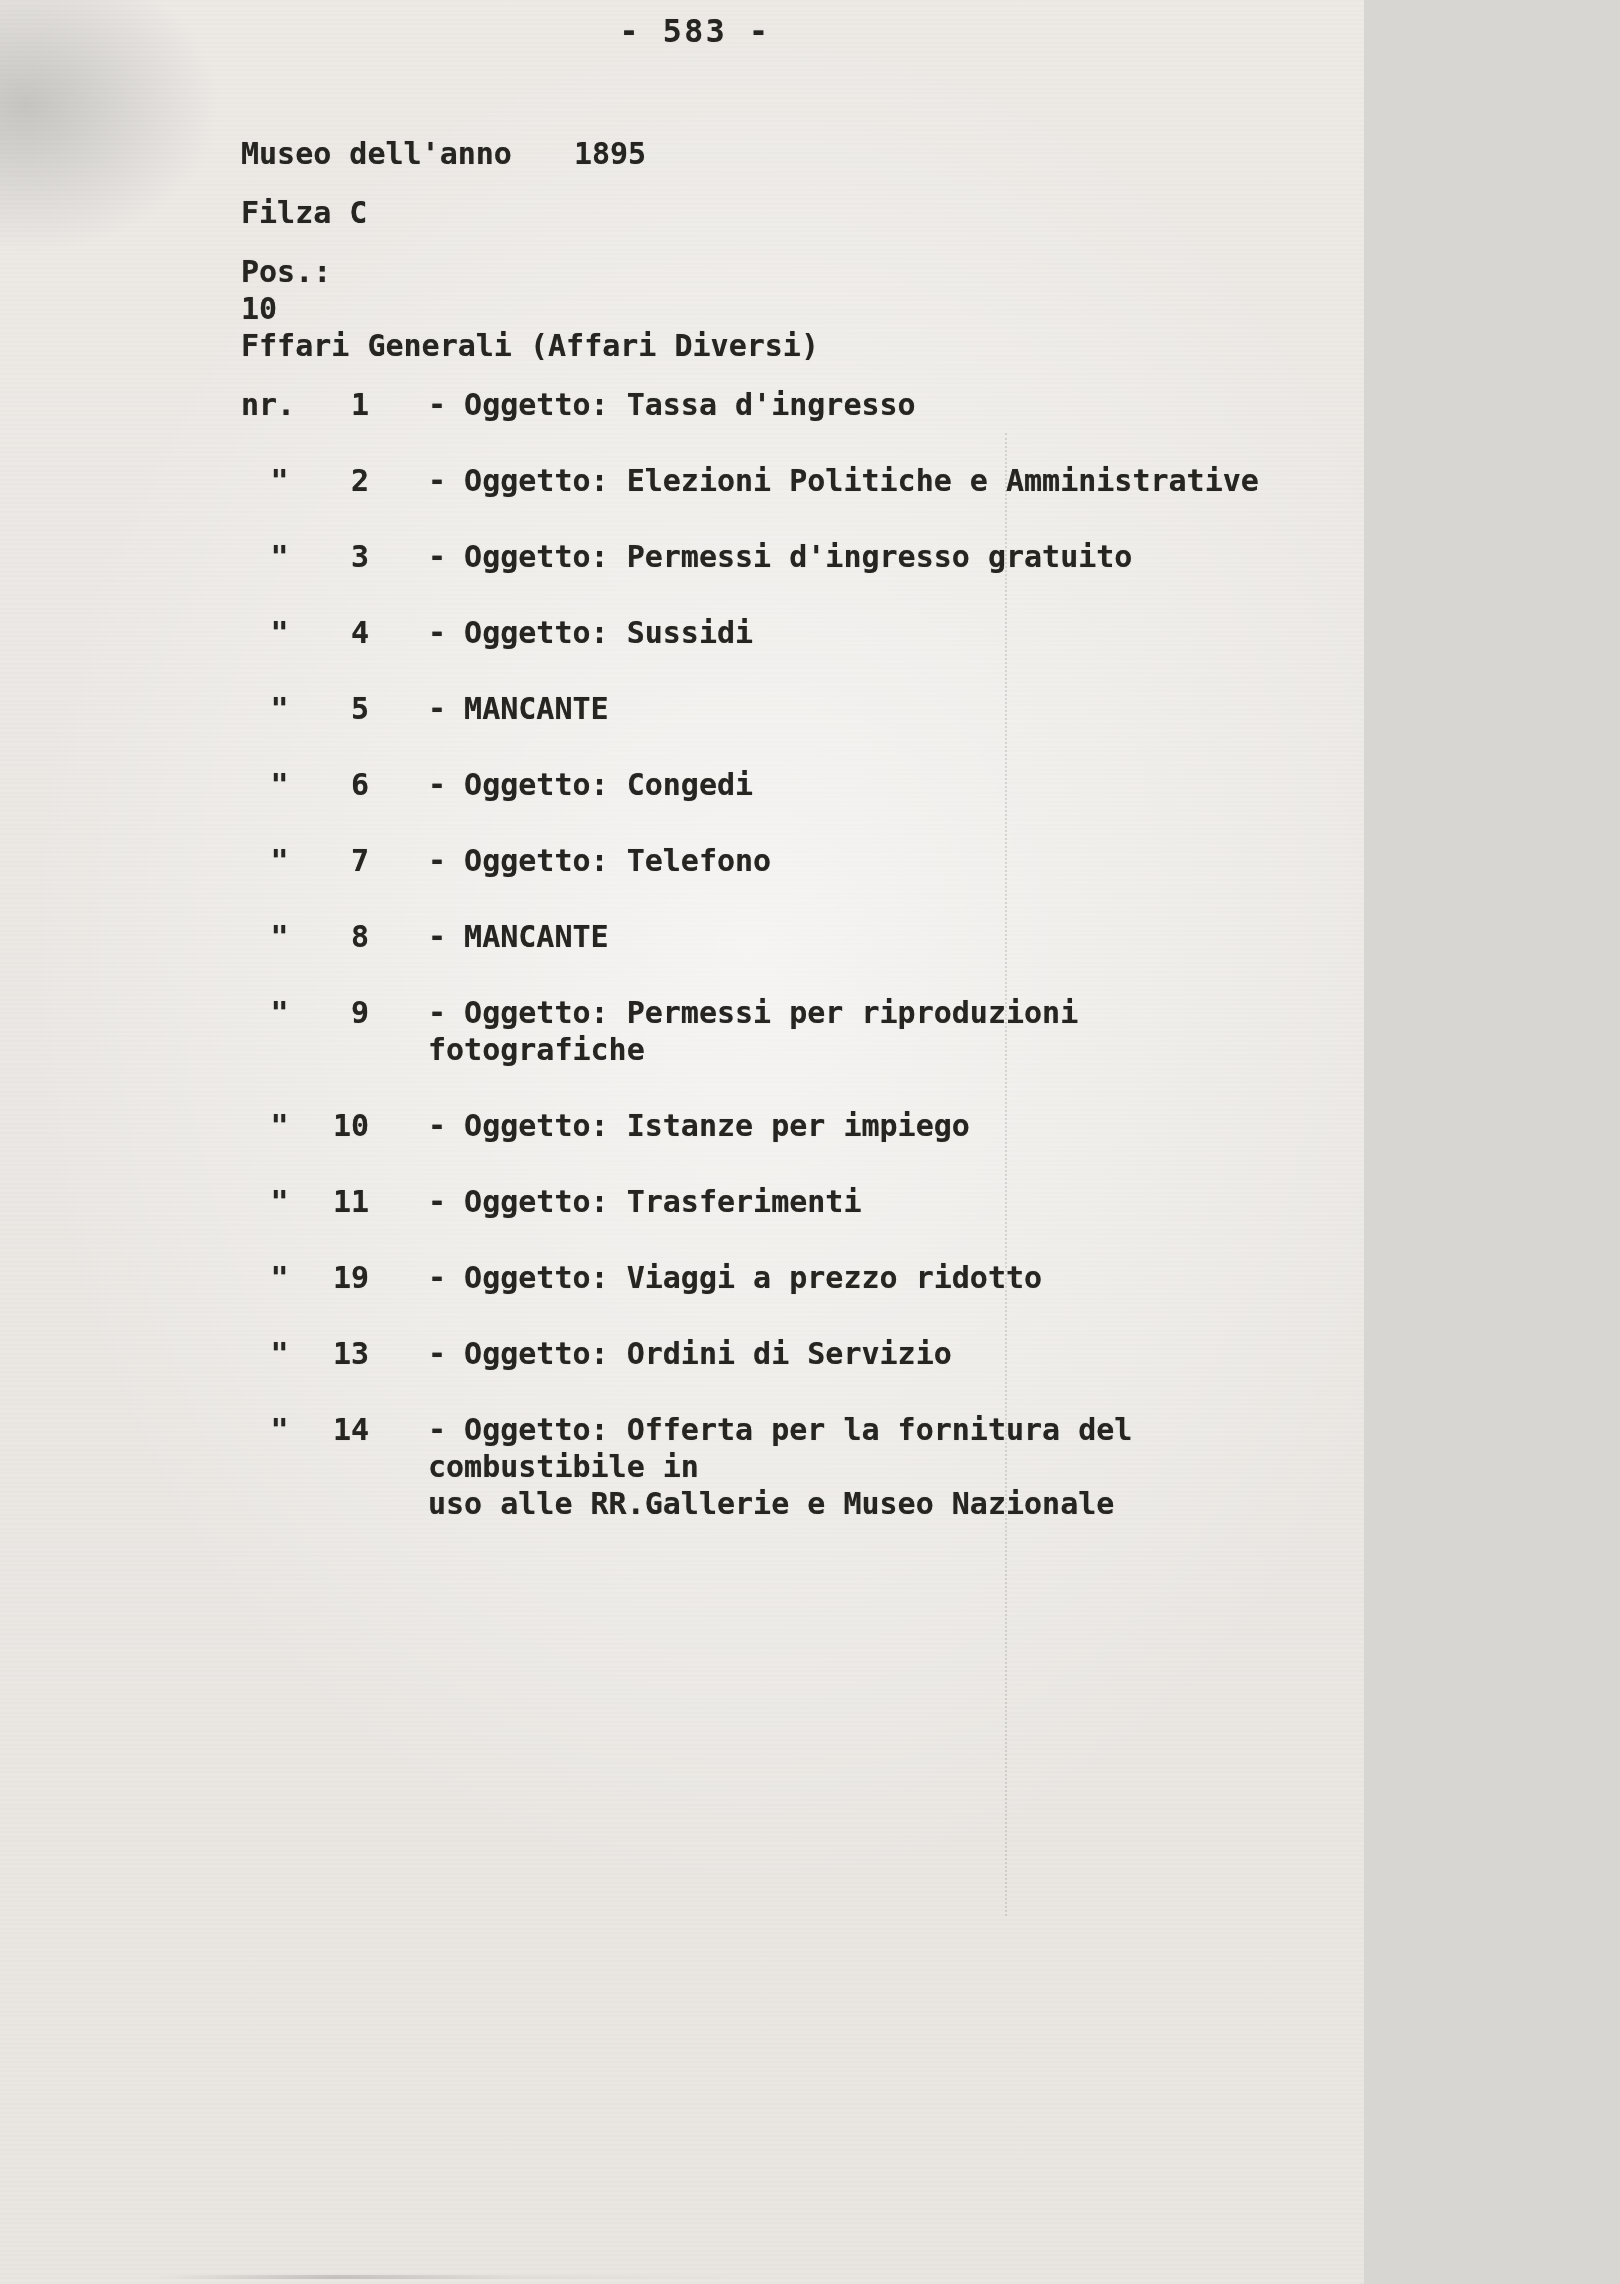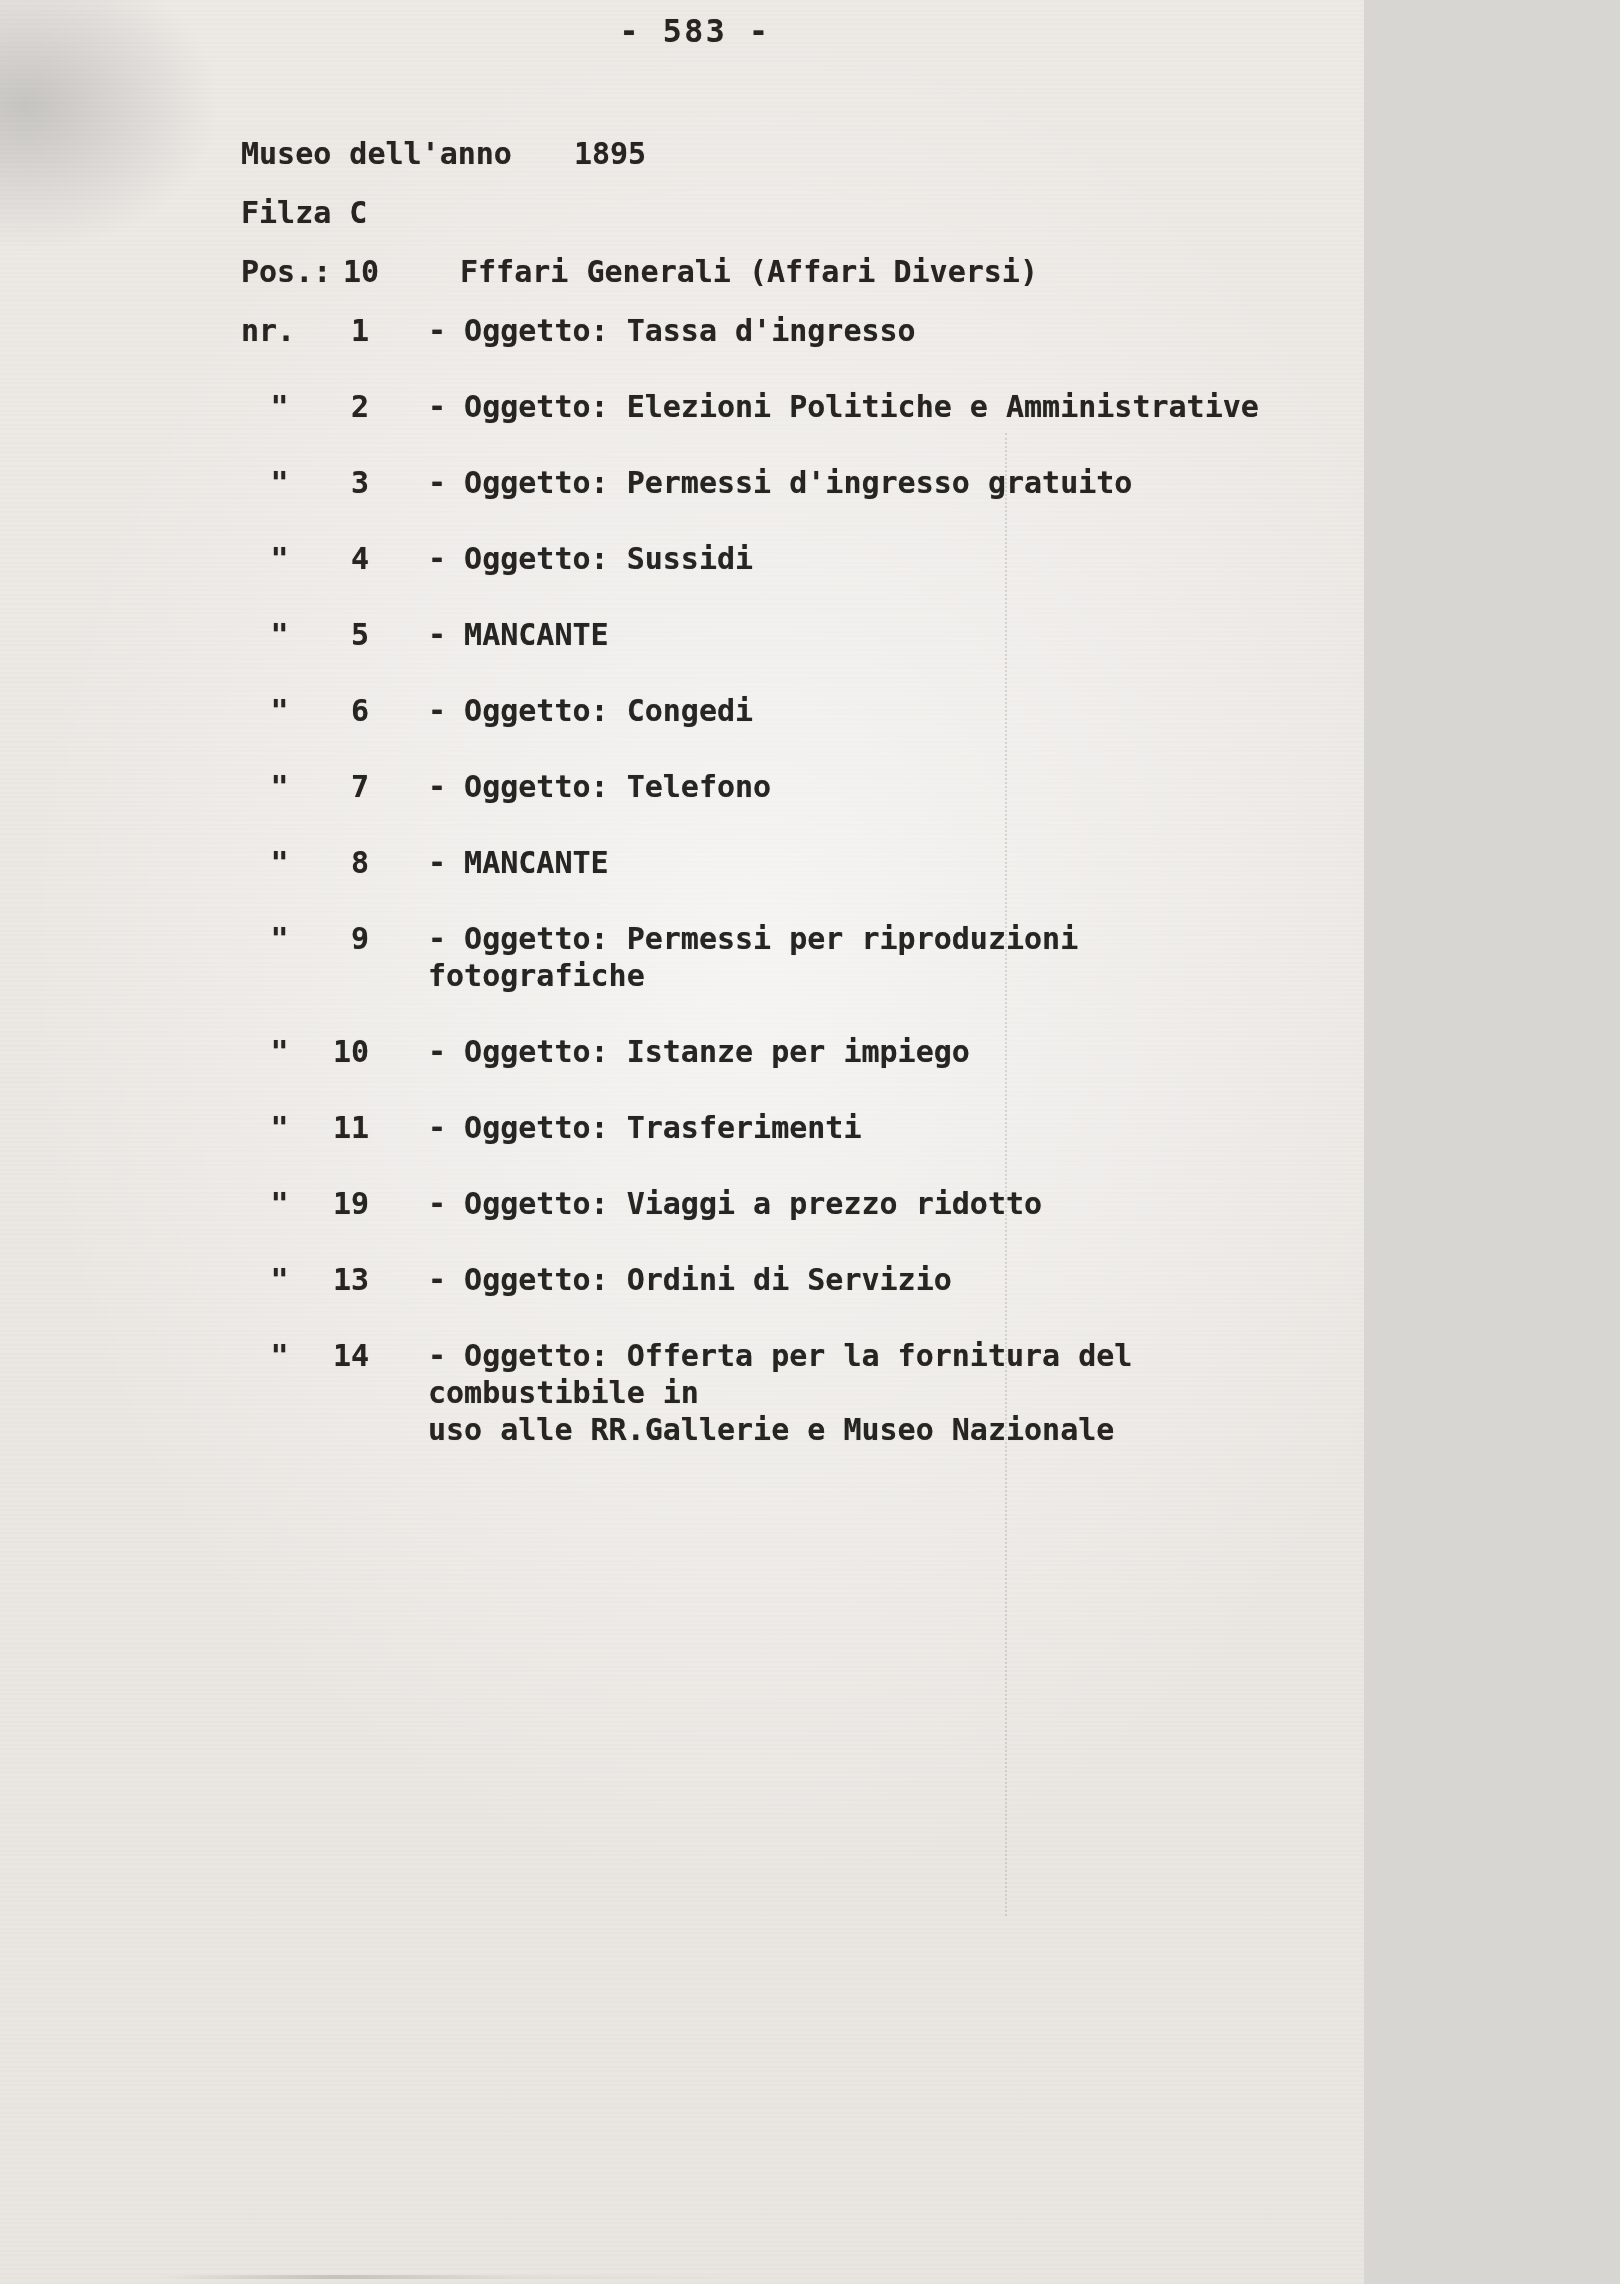--- a/index.html
+++ b/index.html
@@ -48,24 +48,25 @@
     display: flex;
     margin-bottom: 22px;
     white-space: pre;
   }
   .header-year-value { margin-left: 62px; }
 
   .pos-line {
     display: flex;
     margin-bottom: 22px;
     white-space: pre;
+    flex-direction: column;
   }
   .pos-label   { width: 102px; }
   .pos-number  { width: 36px; }
-  .pos-title   { margin-left: 81px; }
+  .pos-title   { }
 
   .list { margin-top: 3.9px; }
 
   .row {
     display: grid;
     grid-template-columns: 56px 72px 1fr;
     align-items: start;
     margin-bottom: 39px;
   }
   .row .marker { white-space: pre; }

